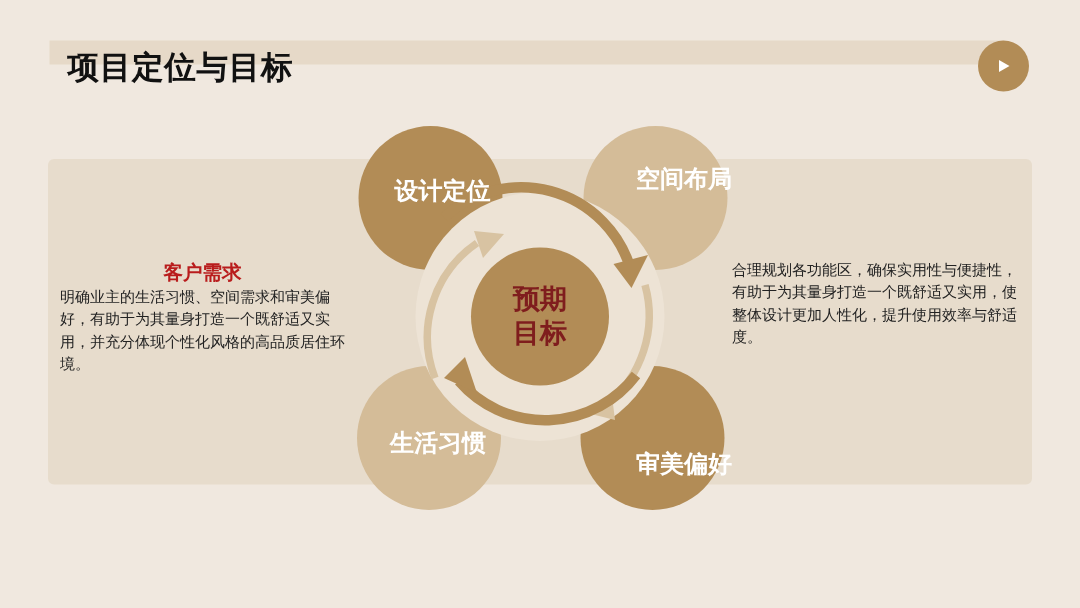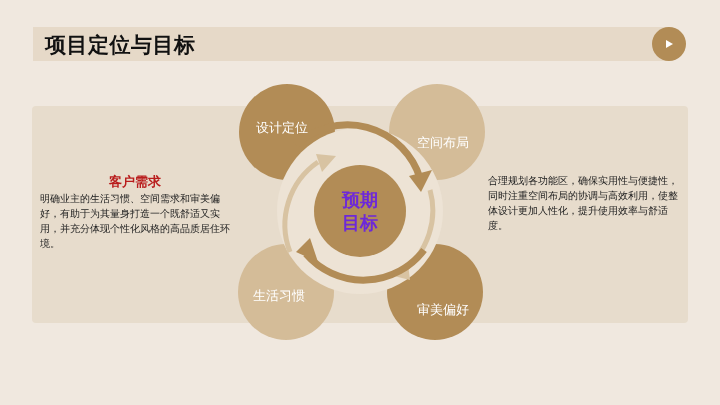--- a/index.html
+++ b/index.html
@@ -2,21 +2,21 @@
 <html><head>
 <meta charset="utf-8">
 <style>
   html, body { margin:0; padding:0; }
   body {
     width:720px; height:405px; overflow:hidden; position:relative;
     background:#f0e8df;
     font-family:"DejaVu Sans", "Liberation Sans", sans-serif;
   }
   .title-bar {
-    position:absolute; left:33px; top:27px; width:636px; height:34px;
+    position:absolute; left:33px; top:27px; width:636px; height:16px;
     background:#e6d9c8;
   }
   .title-text {
     position:absolute; left:12px; top:4px; font-size:21px; font-weight:bold;
     color:#111; letter-spacing:0.5px;
   }
   .play-btn {
     position:absolute; left:652px; top:27px; width:34px; height:34px;
     border-radius:50%; background:#b28c56;
     display:flex; align-items:center; justify-content:center; cursor:pointer;
@@ -25,25 +25,25 @@
     position:absolute; left:32px; top:106px; width:656px; height:217px;
     background:#e7dccc; border-radius:4px;
   }
   .info {
     position:absolute; width:190px; text-align:center;
   }
   .info .head { font-size:13px; font-weight:bold; color:#b91c1c; margin-bottom:0; }
   .info .body { font-size:10px; line-height:15px; color:#222; text-align:left; }
   .diagram { position:absolute; left:0; top:0; width:720px; height:405px; pointer-events:none; }
   .node-label {
-    position:absolute; color:#fff; font-size:13px; font-weight:normal;
-    transform:translate(-50%,-50%); white-space:nowrap;
+    position:absolute; color:#fff; font-size:16px; font-weight:bold;
+    transform:translate(-50%,-50%); white-space:nowrap;margin-left:13px;
   }
   .center-label {
-    position:absolute; color:#6d28d9; font-size:18px; font-weight:bold;
+    position:absolute; color:#7f1d1d; font-size:18px; font-weight:bold;
     transform:translate(-50%,-50%); line-height:23px;
   }
 </style>
 </head>
 <body>
 
 <div class="title-bar">
   <div class="title-text">项目定位与目标</div>
 </div>
 <div class="play-btn">
@@ -53,21 +53,21 @@
 </div>
 
 <div class="panel"></div>
 
 <div class="info" style="left:40px; top:173px;">
   <div class="head">客户需求</div>
   <div class="body">明确业主的生活习惯、空间需求和审美偏好，有助于为其量身打造一个既舒适又实用，并充分体现个性化风格的高品质居住环境。</div>
 </div>
 
 <div class="info" style="left:488px; top:173px;">
-  <div class="body">合理规划各功能区，确保实用性与便捷性，同时注重空间布局的协调与高效利用，使整体设计更加人性化，提升使用效率与舒适度。</div>
+  <div class="body">合理规划各功能区，确保实用性与便捷性，有助于为其量身打造一个既舒适又实用，使整体设计更加人性化，提升使用效率与舒适度。</div>
 </div>
 
 <svg class="diagram" viewBox="0 0 720 405">
 
   <circle cx="287" cy="132" r="48" fill="#b28c56"></circle>
   <circle cx="437" cy="132" r="48" fill="#d4bc98"></circle>
   <circle cx="435" cy="292" r="48" fill="#b28c56"></circle>
   <circle cx="286" cy="292" r="48" fill="#d4bc98"></circle>
 
   <circle cx="360" cy="211" r="83" fill="#ede3d5"></circle>
@@ -84,20 +84,20 @@
     <polygon points="296,252 310,238 318,262" fill="#b28c56"></polygon>
 
     <path d="M 290 252 A 76 76 0 0 1 318 162" fill="none" stroke="#d8c3a2" stroke-width="5"></path>
     <polygon points="316,154 336,156 322,172" fill="#d8c3a2"></polygon>
   </g>
 
   <circle cx="360" cy="211" r="46" fill="#b28c56"></circle>
 </svg>
 
 <div class="node-label" style="left:282px; top:128px;">设计定位</div>
-<div class="node-label" style="left:443px; top:143px;">空间布局</div>
+<div class="node-label" style="left:443px; top:120px;">空间布局</div>
 <div class="node-label" style="left:443px; top:310px;">审美偏好</div>
 <div class="node-label" style="left:279px; top:296px;">生活习惯</div>
 
 <div class="center-label" style="left:360px; top:211px;">
   <div>预期</div>
   <div>目标</div>
 </div>
 
 </body></html>

